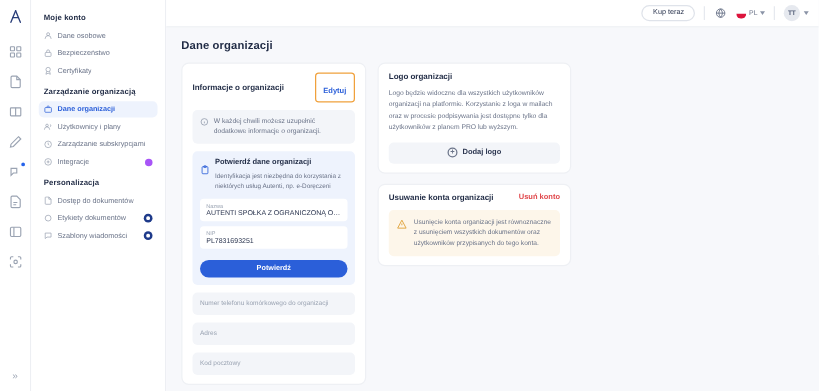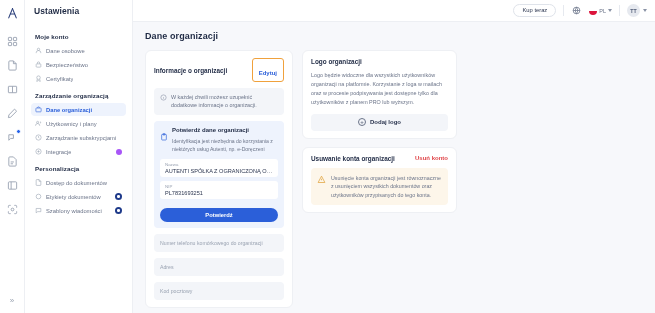--- a/index.html
+++ b/index.html
@@ -221,21 +221,20 @@
         <svg width="11" height="11" viewBox="0 0 24 24" fill="none" stroke="currentColor" stroke-width="2">
             <path d="M3 8V5a2 2 0 0 1 2-2h3M16 3h3a2 2 0 0 1 2 2v3M21 16v3a2 2 0 0 1-2 2h-3M8 21H5a2 2 0 0 1-2-2v-3"></path>
             <circle cx="12" cy="12" r="3"></circle>
           </svg>
       </div>
     </div>
     <div class="rail-bottom">»</div>
   </div>
 
   <div class="side">
-    <div class="side-head">Ustawienia</div>
     <div class="side-body">
 
       <div class="side-group-title first">Moje konto</div>
       <div class="side-item">
         <span class="si-ic">
             <svg width="7" height="7" viewBox="0 0 24 24" fill="none" stroke="currentColor" stroke-width="2">
               <circle cx="12" cy="8" r="4"></circle>
               <path d="M4 21v-1a7 7 0 0 1 16 0v1"></path>
             </svg>
           </span>

